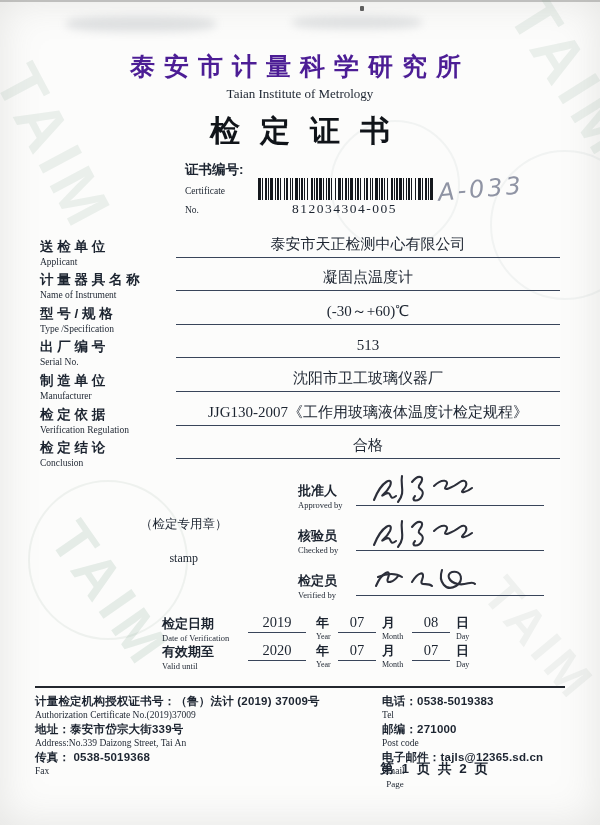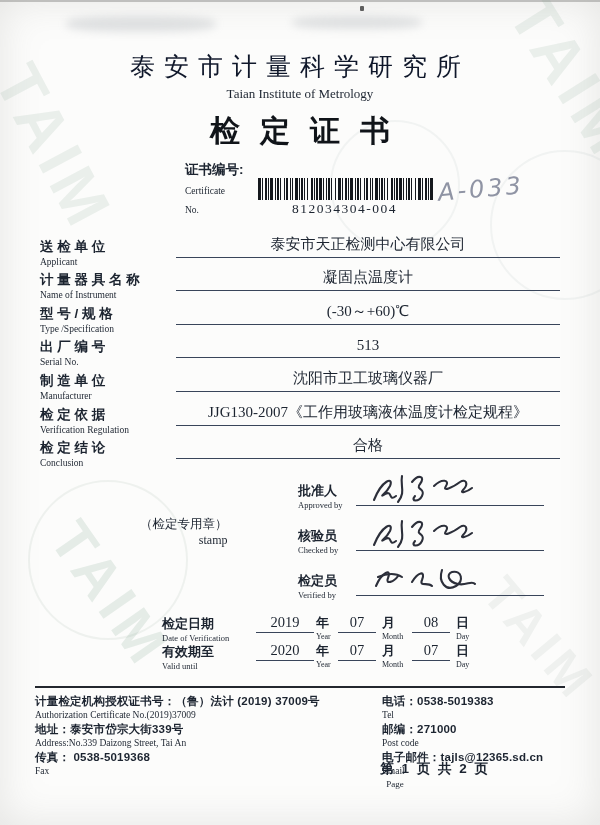--- a/index.html
+++ b/index.html
@@ -20,21 +20,21 @@
   .wm.w1 { left:-34px; top:110px; font-size:64px; transform:rotate(62deg); }
   .wm.w2 { right:-60px; top:40px; font-size:64px; transform:rotate(58deg); }
   .wm.w3 { left:30px; top:560px; font-size:58px; transform:rotate(55deg); color:rgba(120,160,135,.17); }
   .wm.w4 { right:-10px; top:610px; font-size:50px; transform:rotate(50deg); color:rgba(130,150,140,.10); }
   .ring { position:absolute; border-radius:50%; border:2px solid rgba(120,145,130,.10); }
   .ring.r1 { left:28px; top:480px; width:160px; height:160px; }
   .ring.r2 { left:330px; top:120px; width:130px; height:130px; border-color:rgba(120,140,135,.08); }
   .ring.r3 { right:-40px; top:150px; width:150px; height:150px; border-color:rgba(120,140,135,.08); }
   
   .hdr { position:absolute; left:0; top:50px; width:100%; text-align:center; }
-  .inst-cn { font-size:25px; font-weight:normal; letter-spacing:9px; color:#0f172a; }
+  .inst-cn { font-size:25px; font-weight:bold; letter-spacing:9px; color:#4c1d95; }
   .inst-en { margin-top:3px; font-family:"Liberation Serif", serif; font-size:13px; }
   .title-cn { margin-top:9px; font-size:30px; font-weight:bold; letter-spacing:20px; text-indent:20px; color:#101419; }
   .title-en { margin-top:3px; font-family:"Liberation Serif", serif; font-size:14px; }
   
   .certlbl { position:absolute; left:185px; top:161px; }
   .certlbl .cn { font-size:13.5px; font-weight:bold; }
   .certlbl .en { font-family:"Liberation Serif", serif; font-size:9.5px; margin-top:7px; }
   .certlbl .no { font-family:"Liberation Serif", serif; font-size:9.5px; margin-top:9px; }
   .barcode { position:absolute; left:258px; top:178px; }
   .barnum { position:absolute; left:252px; top:201px; width:185px; text-align:center;
@@ -47,37 +47,37 @@
   .frow { display:flex; align-items:flex-end; height:33.6px; }
   .flabel { width:136px; position:relative; top:9px; }
   .flabel .cn { font-size:13.5px; font-weight:bold; white-space:nowrap; }
   .flabel .en { font-family:"Liberation Serif", serif; font-size:9.5px; margin-top:1px; white-space:nowrap; }
   .fvalue { flex:1; border-bottom:1.5px solid #39455a; text-align:center;
             font-family:"Liberation Serif", serif; font-size:15px; padding-bottom:3px; white-space:nowrap; }
   
   .sigsec { position:absolute; left:40px; top:468px; width:520px; height:148px; }
   .stampnote { position:absolute; left:100px; top:48px; text-align:center; }
   .stampnote .cn { font-size:12.5px; }
-  .stampnote .en { font-family:"Liberation Serif", serif; font-size:12px; margin-top:0;text-align:right; }
+  .stampnote .en { font-family:"Liberation Serif", serif; font-size:12px; margin-top:18px; }
   .sigrow { position:absolute; left:258px; right:0; height:46px; }
   .sigrow.g1 { top:0; } .sigrow.g2 { top:45px; } .sigrow.g3 { top:90px; }
   .siglabel { position:absolute; left:0; bottom:4px; }
   .siglabel .cn { font-size:13px; font-weight:bold; }
   .siglabel .en { font-family:"Liberation Serif", serif; font-size:8.5px; margin-top:0; }
   .sigline { position:absolute; left:58px; right:16px; bottom:8px; border-bottom:1.5px solid #39455a; }
   .sigink { position:absolute; left:70px; bottom:6px; }
   
   .dates { position:absolute; left:40px; top:614px; width:520px; }
   .drow { position:relative; height:28px; }
   .dlabel { position:absolute; left:122px; top:1px; }
   .dlabel .cn { font-size:13px; font-weight:bold; }
   .dlabel .en { font-family:"Liberation Serif", serif; font-size:8.5px; }
   .dval { position:absolute; top:0; border-bottom:1px solid #39455a; text-align:center;
           font-family:"Liberation Serif", serif; font-size:14.5px; height:19px; }
-  .dv-year { left:216px; width:58px;text-align:center; } .dv-month { left:298px; width:38px; } .dv-day { left:372px; width:38px; }
+  .dv-year { left:208px; width:58px;text-align:center; } .dv-month { left:298px; width:38px; } .dv-day { left:372px; width:38px; }
   .dunit { position:absolute; top:0; }
   .dunit .cn { font-size:13px; font-weight:bold; }
   .dunit .en { font-family:"Liberation Serif", serif; font-size:8px; }
   .du-year { left:276px; } .du-month { left:342px; } .du-day { left:416px; }
   
   .ftr { position:absolute; left:35px; top:686px; width:530px; border-top:2.5px solid #23272e; padding-top:6px; }
   .fcols { display:flex;gap:32px; }
   .fcol-l { width:315px; } .fcol-r { flex:1; }
   .fitem { margin-bottom:2px; }
   .fitem .cn { font-size:11.5px; font-weight:bold; letter-spacing:.2px; }
@@ -111,21 +111,21 @@
   </div>
 
   <div class="certlbl">
     <div class="cn">证书编号:</div>
     <div class="en">Certificate</div>
     <div class="no">No.</div>
   </div>
   <svg class="barcode" width="175" height="22" viewBox="0 0 175 22">
     <line x1="0" y1="11" x2="175" y2="11" stroke="#15181d" stroke-width="22" stroke-dasharray="3 1 1 2 2 1 1 1 3 2 1 1 2 1 1 3 1 1 2 2 1 1 1 2 3 1 1 1 2 1 1 2 1 3 2 1 1 1 2 1 3 1 1 2 1 1 2 1 1 3 1 2"></line>
   </svg>
-  <div class="barnum">812034304-004</div>
+  <div class="barnum">812034304-005</div>
   <div class="a033">A-033</div>
 
   <div class="fields">
     <div class="frow">
       <div class="flabel">
         <div class="cn">送 检 单 位</div>
         <div class="en">Applicant</div>
       </div>
       <div class="fvalue">泰安市天正检测中心有限公司</div>
     </div>

